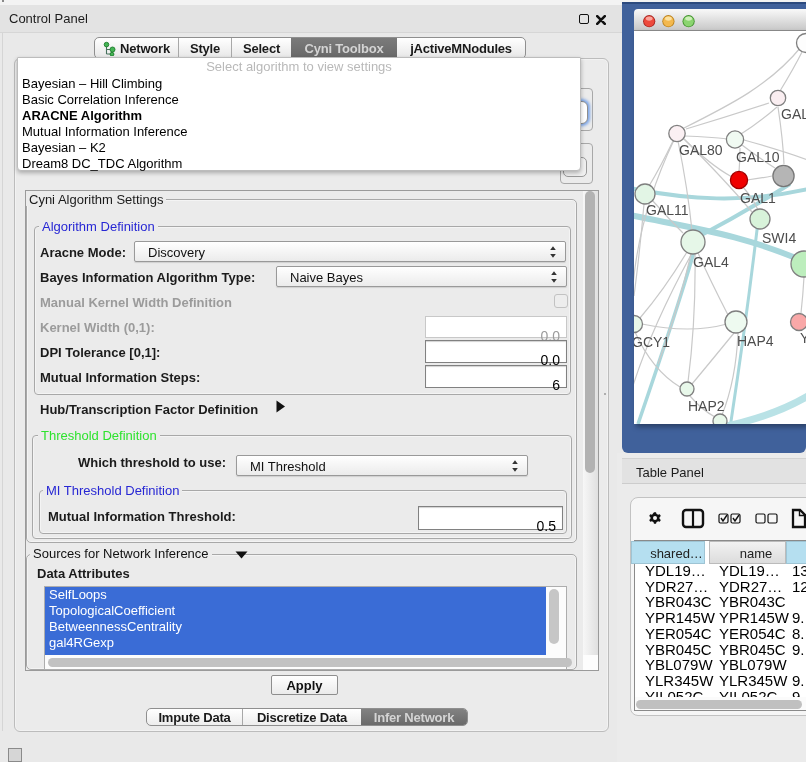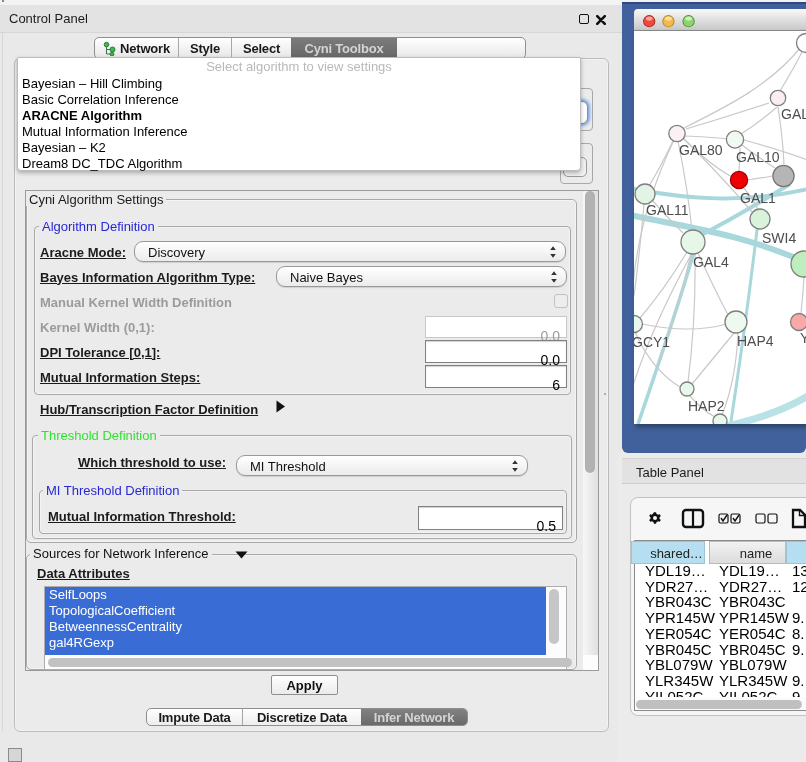--- a/index.html
+++ b/index.html
@@ -1,23 +1,23 @@
 <!DOCTYPE html>
 <html><head>
 <meta charset="utf-8">
 <style>
 * { margin:0; padding:0; box-sizing:border-box; }
 html,body { width:806px; height:762px; overflow:hidden; }
 body { font-family:"Liberation Sans", sans-serif; background:#e9e9e9; position:relative; }
 .abs { position:absolute; }
-.lbl { position:absolute; font-size:13px; font-weight:bold; color:#1b1b1b; line-height:13px;text-decoration:underline; }
+.lbl { position:absolute; font-size:13px; font-weight:bold; color:#1b1b1b; line-height:13px; }
 .glbl { position:absolute; font-size:13px; font-weight:bold; color:#9b9b9b; line-height:13px; }
 .group { border:1px solid #a8a8a8; border-radius:4px; position:absolute; box-shadow:inset 0 0 0 0.5px #fdfdfd; }
 .gtitle { position:absolute; background:#ebebeb; padding:0 3px; font-size:13px; line-height:13px; }
-.combo { position:absolute; border:1px solid #999; border-radius:9px;
+.combo { position:absolute; border:1px solid #999; border-radius:2px;
   background:linear-gradient(#ffffff,#ebebeb); font-size:13px; color:#111;
   box-shadow:0 1px 1px rgba(0,0,0,0.12); }
 .combo .tx { position:absolute; left:13px; top:3.5px; line-height:13px; }
 .combo .ar { position:absolute; right:8px; top:3px; width:8px; height:14px; }
 .field { position:absolute; background:#fff; border:1px solid #818181; font-size:14px;
   color:#000; text-align:right; padding:12px 6px 0 0; line-height:14px;
   box-shadow:inset 0 1px 1px rgba(0,0,0,0.18); }
 .seg { display:flex; align-items:center; justify-content:center; font-size:13px;
   font-weight:bold; color:#1a1a1a; letter-spacing:-0.2px; }
 svg { display:block; }
@@ -44,20 +44,21 @@
   <div class="seg" style="width:84px;border-right:1px solid #a8a8a8;">
   <svg width="14" height="15" viewBox="0 0 14 15" style="margin-right:3px;">
     <path d="M3.5 5 L3.5 13 M3.5 8.5 L8.5 8.5 M3.5 13 L8 13" stroke="#46705c" stroke-width="1.1" fill="none"></path>
     <circle cx="3.5" cy="3.6" r="2.3" fill="#44b554" stroke="#1d7c2d" stroke-width="0.9"></circle>
     <circle cx="9.5" cy="8.5" r="2.5" fill="#44b554" stroke="#1d7c2d" stroke-width="0.9"></circle>
     <circle cx="9" cy="13.2" r="1.9" fill="#44b554" stroke="#1d7c2d" stroke-width="0.9"></circle>
   </svg>Network</div>
   <div class="seg" style="width:53px;border-right:1px solid #a8a8a8;">Style</div>
   <div class="seg" style="width:59px;">Select</div>
   <div class="seg" style="width:106px;background:linear-gradient(#7b7b7b,#686868);color:#d4d4d4;">Cyni Toolbox</div>
+  <div class="seg" style="flex:1;">jActiveMNodules</div>
 </div>
 
 <div class="abs" style="left:560px;top:88px;width:33px;height:43px;border:1px solid #a8a8a8;border-radius:4px;"></div>
 <div class="abs" style="left:566px;top:101px;width:22px;height:23px;border-radius:6px;background:#fff;border:1px solid #8e8e8e;box-shadow:0 0 3px 2px #7da6e8;"></div>
 <div class="abs" style="left:560px;top:143px;width:33px;height:41px;border:1px solid #a8a8a8;border-radius:4px;"></div>
 <div class="abs" style="left:563px;top:157px;width:24px;height:20px;border-radius:5px;background:#f0f0f0;border:1px solid #999;"></div>
 
 <div class="abs" style="left:25px;top:190px;width:574px;height:481px;background:#ebebeb;border:1px solid #9a9a9a;"></div>
 
 <div class="abs" style="left:583px;top:191px;width:15px;height:464px;background:linear-gradient(90deg,#f7f7f7,#e0e0e0);"></div>

